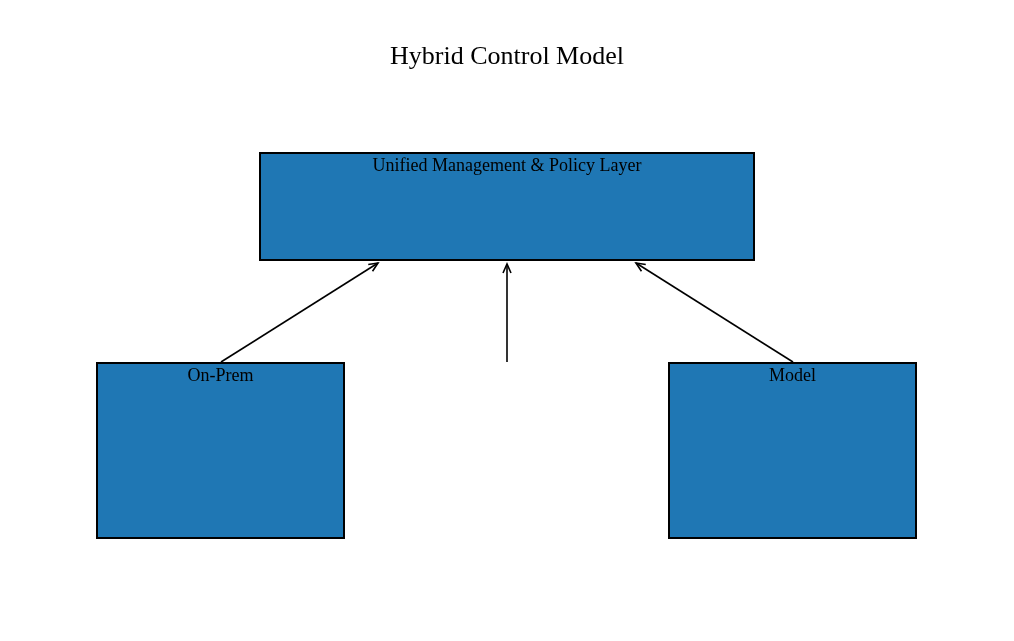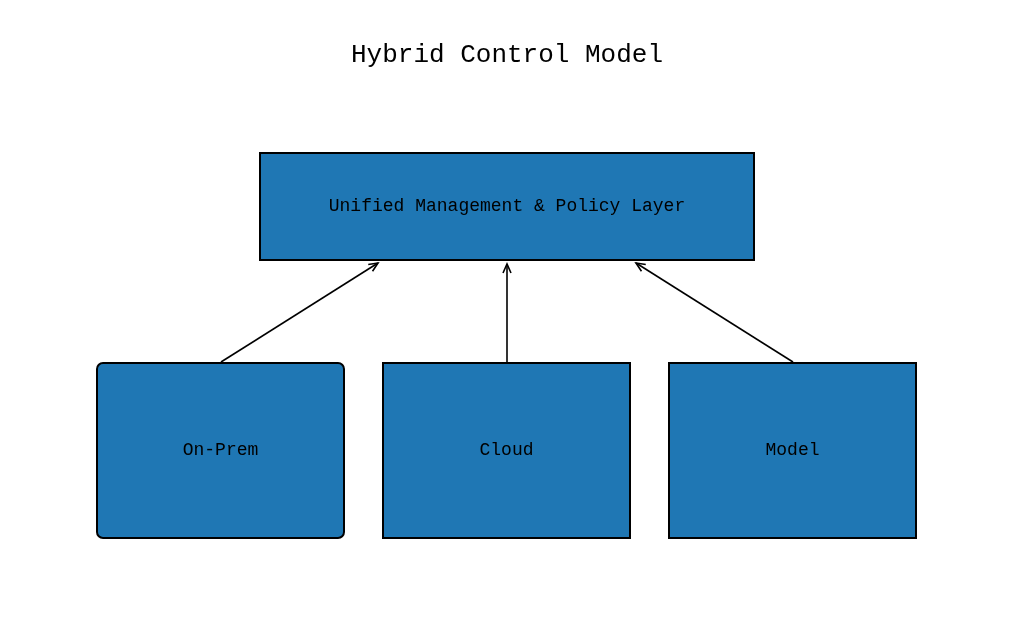--- a/index.html
+++ b/index.html
@@ -5,51 +5,50 @@
   html, body {
     margin: 0;
     padding: 0;
     background: #ffffff;
   }
   .canvas {
     position: relative;
     width: 1014px;
     height: 546px;
     background: var(--color-background, #ffffff);
-    font-family: Liberation Mono, monospace;
+    font-family: Liberation Serif, serif;
     color: var(--color-text, #000000);
     overflow: hidden;
   }
   .title {
     position: absolute;
     top: 40px;
     left: 0;
     width: 100%;
     text-align: center;
     font-size: 26px;
     line-height: 1.2;
     color: var(--color-text, #000000);
   }
   .node {
     position: absolute;
     box-sizing: border-box;
     background: var(--color-node-fill, #1f77b4);
     border: 2px solid var(--color-node-border, #000000);
     display: flex;
-    align-items: center;
     justify-content: center;
     text-align: center;
   }
   .node-label {
     font-size: 18px;
     line-height: 1.25;
     color: var(--color-text, #000000);
   }
   .node-management { left: 259px; top: 152px; width: 496px; height: 109px; }
-  .node-onprem     { left:  96px; top: 362px; width: 249px; height: 177px; border-radius: 7px; }
+  .node-onprem     { left:  96px; top: 362px; width: 249px; height: 177px; }
   .node-cloud      { left: 382px; top: 362px; width: 249px; height: 177px; }
   .node-edge       { left: 668px; top: 362px; width: 249px; height: 177px; }
   .arrow-layer {
     position: absolute;
     left: 0;
     top: 0;
     pointer-events: none;
   }
   .arrow-line {
     stroke: var(--color-arrow, #000000);
@@ -65,23 +64,20 @@
   <div class="title">Hybrid Control Model</div>
 
   <div class="node node-management">
     <span class="node-label">Unified Management &amp; Policy Layer</span>
   </div>
 
   <div class="node node-onprem">
     <span class="node-label">On-Prem</span>
   </div>
 
-  <div class="node node-cloud">
-    <span class="node-label">Cloud</span>
-  </div>
 
   <div class="node node-edge">
     <span class="node-label">Model</span>
   </div>
 
   <svg class="arrow-layer" width="1014" height="641" viewBox="0 0 1014 641">
     <defs>
       <marker id="arrowhead" markerUnits="userSpaceOnUse" markerWidth="14" markerHeight="12" refX="11" refY="5" orient="auto">
         <path d="M2,1 L11,5 L2,9" class="arrow-line"></path>
       </marker>

